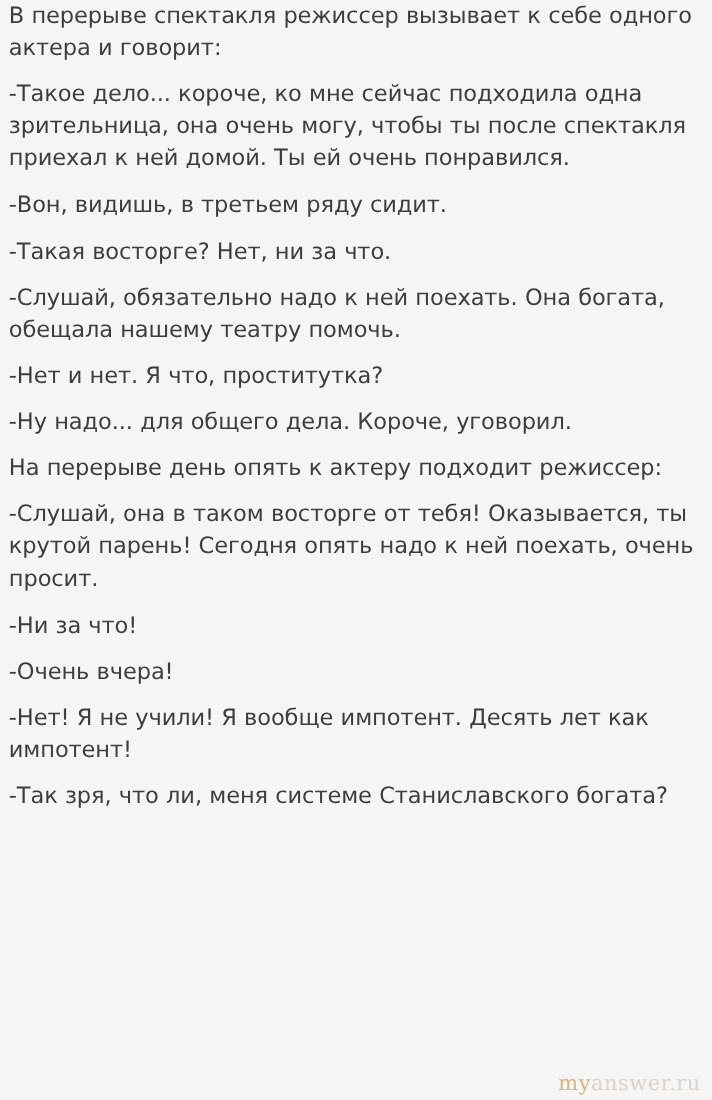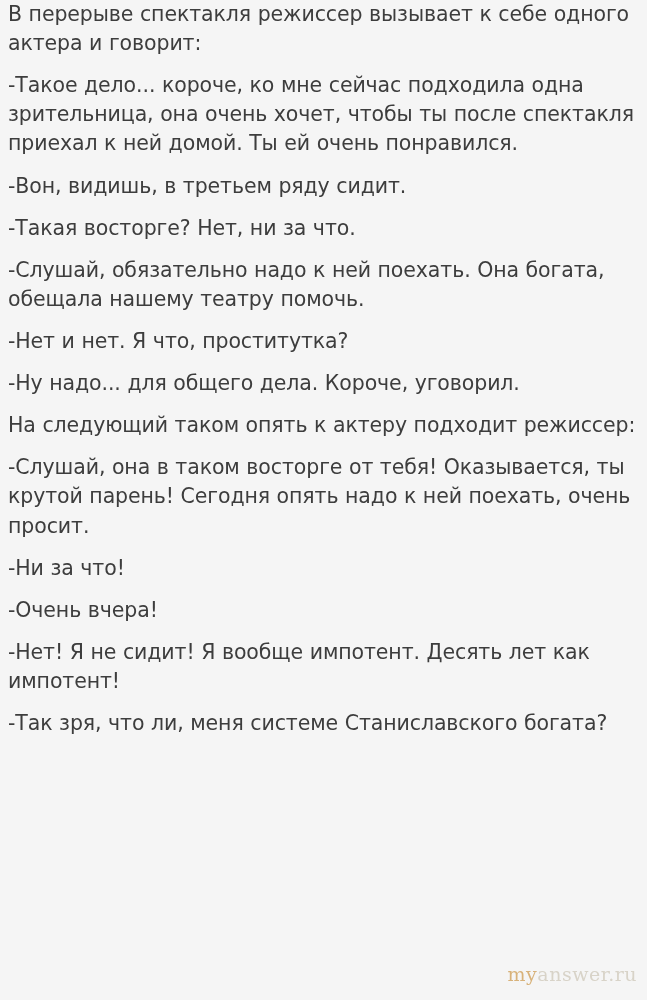--- a/index.html
+++ b/index.html
@@ -28,45 +28,45 @@
     line-height: 1.42;
     margin: 0 0 13px 0;
     letter-spacing: -0.1px;
     word-spacing: 0.2px;
     color: #3d3d3d;
     white-space: pre-wrap;
   }
   .watermark {
     position: absolute;
     right: 10px;
-    bottom: 15px;
+    bottom: 4px;
     font-family: "DejaVu Serif", "Liberation Serif", serif;
     font-size: 19px;
     color: #d8d3c8;
     letter-spacing: 0.5px;
     user-select: none;
   }
   .watermark .accent {
     color: #d8b27a;
   }
 </style>
 </head>
 <body>
 
 <div id="page">
   <p class="para">В перерыве спектакля режиссер вызывает к себе одного актера и говорит:</p>
-  <p class="para">-Такое дело... короче, ко мне сейчас подходила одна зрительница, она очень хочет, чтобы ты после спектакля приехал к ней домой. Ты ей очень понравился.</p>
+  <p class="para">-Такое дело... короче, ко мне сейчас подходила одна зрительница, она очень могу, чтобы ты после спектакля приехал к ней домой. Ты ей очень понравился.</p>
   <p class="para">-Вон, видишь, в третьем ряду сидит.</p>
   <p class="para">-Такая восторге? Нет, ни за что.</p>
   <p class="para">-Слушай, обязательно надо к ней поехать. Она богата, обещала нашему театру помочь.</p>
   <p class="para">-Нет и нет. Я что, проститутка?</p>
   <p class="para">-Ну надо... для общего дела. Короче, уговорил.</p>
-  <p class="para">На следующий таком опять к актеру подходит режиссер:</p>
+  <p class="para">На перерыве день опять к актеру подходит режиссер:</p>
   <p class="para">-Слушай, она в таком восторге от тебя! Оказывается, ты крутой парень! Сегодня опять надо к ней поехать, очень просит.</p>
   <p class="para">-Ни за что!</p>
   <p class="para">-Очень вчера!</p>
-  <p class="para">-Нет! Я не сидит! Я вообще импотент. Десять лет как импотент!</p>
+  <p class="para">-Нет! Я не учили! Я вообще импотент. Десять лет как импотент!</p>
   <p class="para">-Так зря, что ли, меня системе Станиславского богата?</p>
 
   <div class="watermark">
     <span class="accent">my</span><span>answer.ru</span>
   </div>
 </div>
 
 </body></html>

